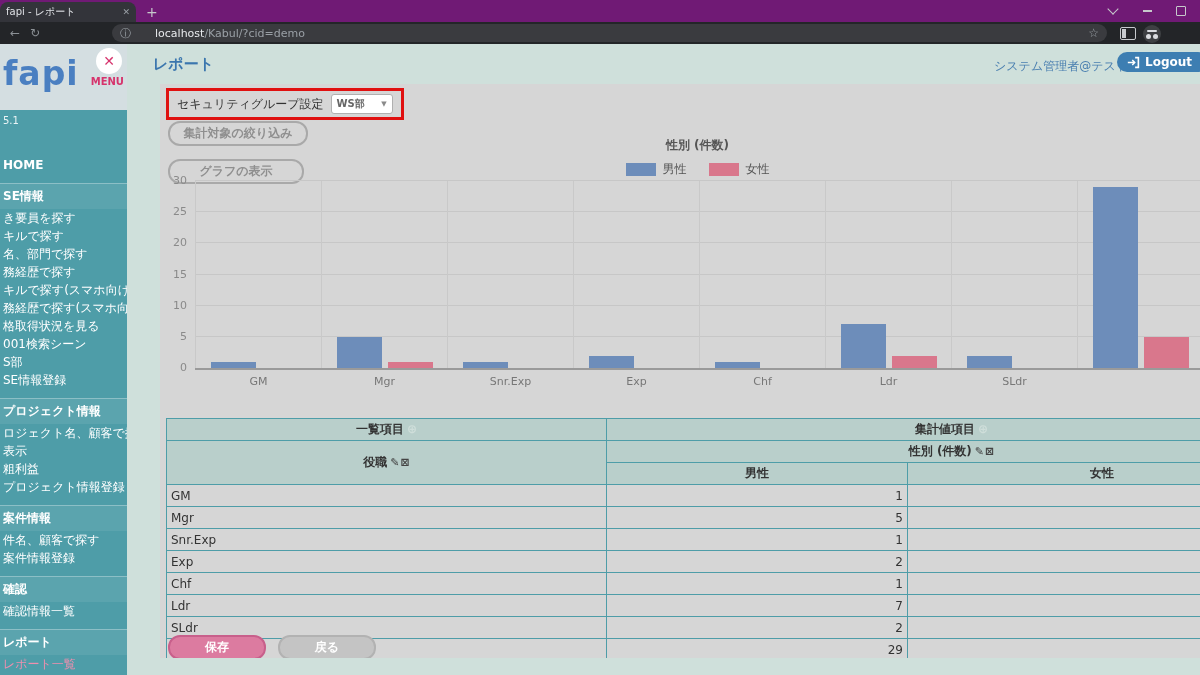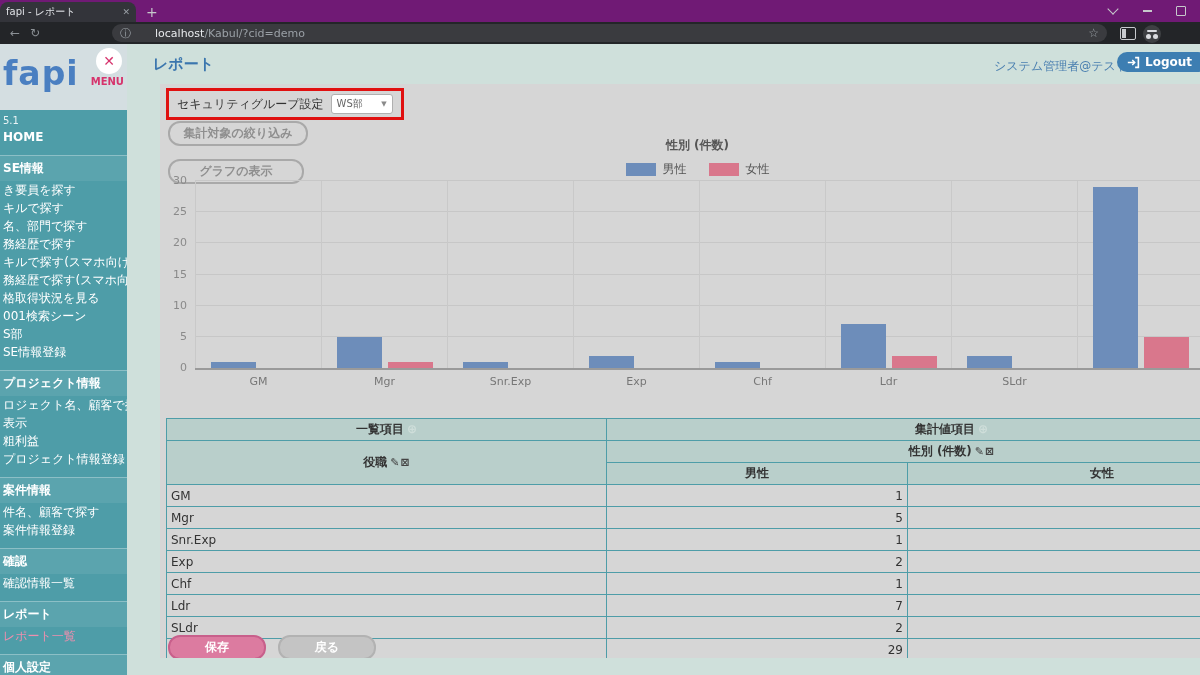--- a/index.html
+++ b/index.html
@@ -52,21 +52,21 @@
   .page-title{position:absolute;left:26px;top:11px;color:#3b76ae;font-weight:bold;font-size:15px;}
   .user-label{position:absolute;right:72px;top:14px;color:#4a7fb0;font-size:12px;}
   .logout-btn{position:absolute;right:-8px;top:8px;background:#3d7eb2;color:#fff;font-weight:bold;font-size:12px;
               border-radius:12px;padding:3px 16px 3px 10px;display:flex;align-items:center;gap:5px;}
 
   
   .panel{position:absolute;left:160px;top:84px;width:1040px;height:574px;background:#d6d6d6;overflow:hidden;}
   .sec-box{position:absolute;left:6px;top:4px;border:3px solid #e01010;padding:3px 8px;display:flex;align-items:center;gap:7px;}
   .sec-label{font-size:12px;color:#333;}
   .select{background:#fff;border:1px solid #b0b0b0;border-radius:3px;font-size:10px;color:#666;
-          padding:2px 5px;width:50px;display:flex;justify-content:space-between;align-items:center;}
+          padding:2px 5px;width:50px;display:flex;justify-content:space-between;align-items:center;font-weight:bold;}
   .select .arr{font-size:7px;color:#8a8a8a;}
   .action-row{position:absolute;top:37px;left:8px;display:flex;gap:13px;flex-direction:column;}
   .pill{border:2px solid #a9a9a9;border-radius:12px;color:#8f8f8f;font-weight:bold;font-size:12px;
         padding:2px 0;text-align:center;width:136px;}
 
   .chart-title{position:absolute;left:35px;width:1005px;top:53px;text-align:center;font-weight:bold;font-size:12px;color:#555;}
   .legend{position:absolute;left:35px;width:1005px;top:77px;display:flex;justify-content:center;align-items:center;gap:7px;
           font-size:12px;color:#555;}
   .swatch{width:30px;height:13px;display:inline-block;}
   .legend .gap{width:8px;}
@@ -136,21 +136,21 @@
   <div class="incog-label">シークレット</div>
 </div>
 
 <div class="sidebar">
   <div class="logo-area">
     <div class="logo">fapi</div>
     <div class="menu-btn">✕</div>
     <div class="menu-label">MENU</div>
   </div>
   <div class="version">5.1</div>
-  <div class="home menu-item" style="font-weight:bold;">HOME</div>
+  <div class="home menu-item" style="font-weight:bold;margin-top:28px;">HOME</div>
 
   <div class="menu-section">SE情報</div>
   <div class="menu-item">き要員を探す</div>
   <div class="menu-item">キルで探す</div>
   <div class="menu-item">名、部門で探す</div>
   <div class="menu-item">務経歴で探す</div>
   <div class="menu-item">キルで探す(スマホ向け)</div>
   <div class="menu-item">務経歴で探す(スマホ向け)</div>
   <div class="menu-item">格取得状況を見る</div>
   <div class="menu-item">001検索シーン</div>

